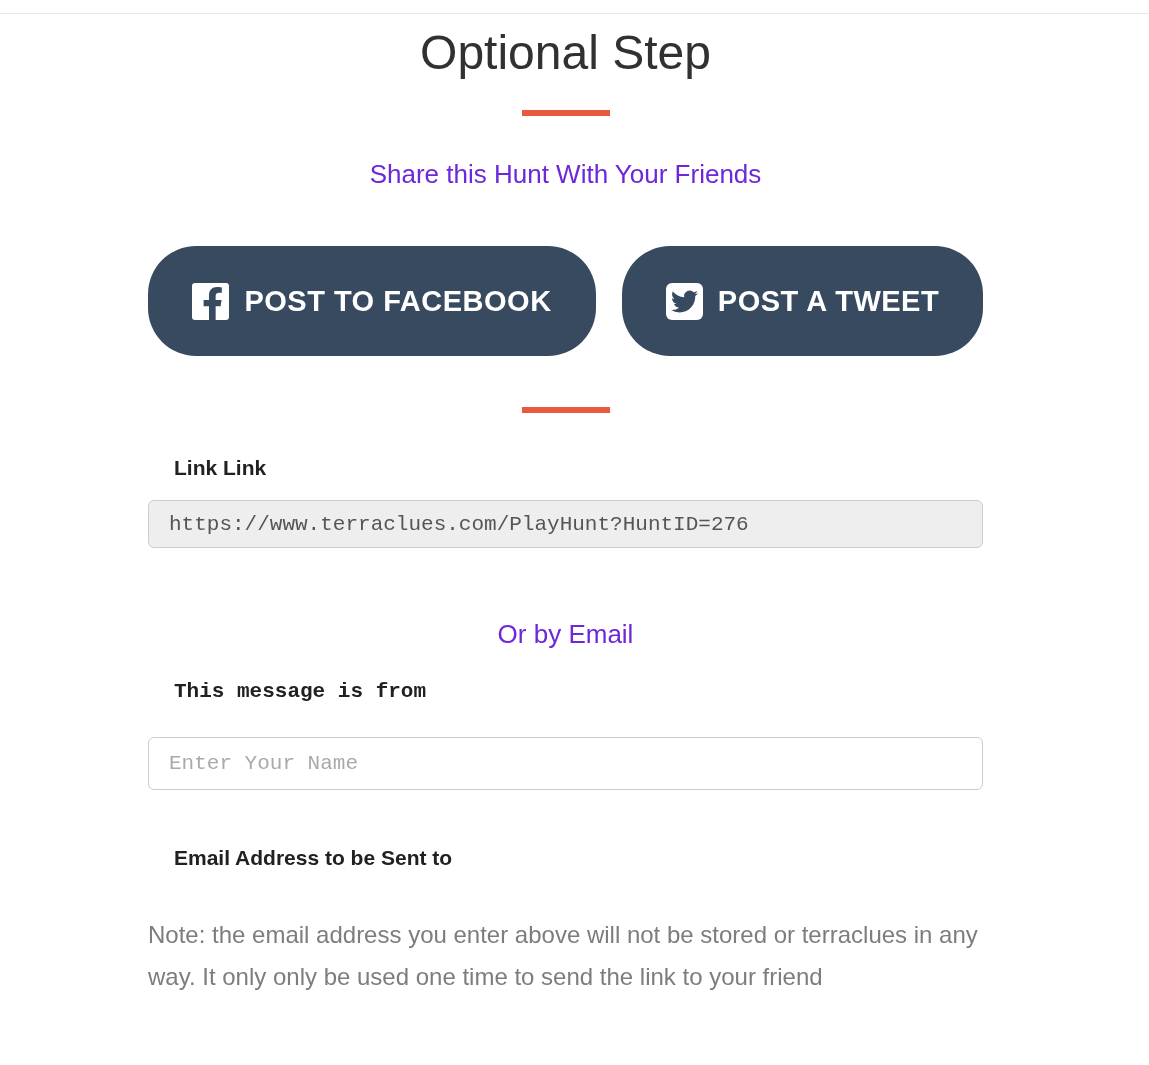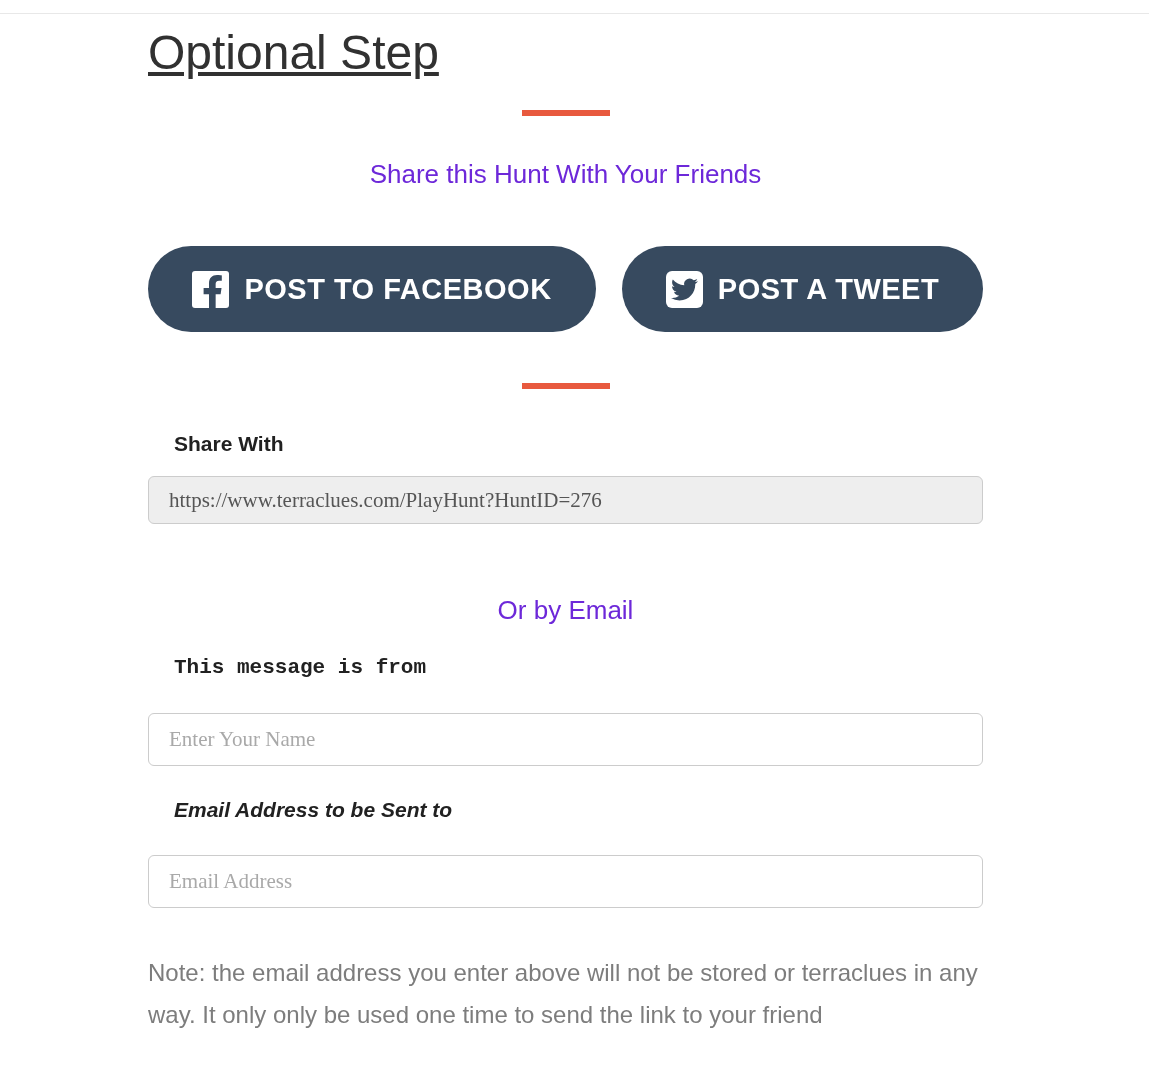--- a/index.html
+++ b/index.html
@@ -13,26 +13,25 @@
     width: 100%;
     margin-top: 13px;
     border-top: 1px solid #e8e8e8;
   }
   .container {
     width: 835px;
     margin-left: 148px;
   }
   h1.page-title {
     margin-top: 8px;
-    text-align: left;
+    text-align: center;
     font-size: 48px;
     line-height: 62px;
     font-weight: 300;
     color: #313131;
-    text-decoration: underline;
   }
   .accent-bar {
     width: 88px; height: 6px;
     background: #e8593e;
     margin: 26px auto 0 auto;
   }
   .accent-bar.second { margin-top: 51px; }
   .subtitle {
     margin-top: 44px;
     text-align: center;
@@ -44,21 +43,21 @@
     margin-top: 73px;
     line-height: 26px;
   }
   .btn-row {
     margin-top: 58px;
     display: flex;
     justify-content: space-between;
     align-items: center;
   }
   button.pill {
-    height: 86px;
+    height: 110px;
     border: none;
     border-radius: 48px;
     background: #374a5f;
     color: #ffffff;
     display: flex;
     align-items: center;
     justify-content: center;
     gap: 15px;
     cursor: pointer;
     font-family: inherit;
@@ -92,31 +91,31 @@
   .field-label {
     display: block;
     margin-top: 43px;
     padding-left: 26px;
     font-size: 21px;
     line-height: 24px;
     font-weight: 700;
     color: #212121;
   }
   .field-label.from { margin-top: 33px; font-family: Liberation Mono, monospace; }
-  .field-label.to   { margin-top: 32px; font-style: italic; }
+  .field-label.to   { margin-top: 56px; }
   input.text-input {
     display: block;
     width: 100%;
     margin-top: 20px;
     height: 53px;
     border: 1px solid #cccccc;
     border-radius: 6px;
     background: #ffffff;
     padding: 0 20px;
-    font-family: Liberation Serif, serif;
+    font-family: Liberation Mono, monospace;
     font-size: 21px;
     color: #555555;
     outline: none;
   }
   input.text-input::placeholder { color: #a9a9a9; opacity: 1; }
   input.text-input.share {
     height: 48px;
     background: #eeeeee;
     color: #555555;
   }
@@ -156,26 +155,25 @@
         <svg width="27" height="27" viewBox="0 0 24 24" xmlns="http://www.w3.org/2000/svg">
           <path fill="#374a5f" d="M23.953 4.57a10 10 0 0 1-2.825.775 4.958 4.958 0 0 0 2.163-2.723c-.951.555-2.005.959-3.127 1.184a4.92 4.92 0 0 0-8.384 4.482C7.69 8.095 4.067 6.13 1.64 3.162a4.822 4.822 0 0 0-.666 2.475c0 1.71.87 3.213 2.188 4.096a4.904 4.904 0 0 1-2.228-.616v.06a4.923 4.923 0 0 0 3.946 4.827 4.996 4.996 0 0 1-2.212.085 4.936 4.936 0 0 0 4.604 3.417 9.867 9.867 0 0 1-6.102 2.105c-.39 0-.779-.023-1.17-.067a13.995 13.995 0 0 0 7.557 2.209c9.053 0 13.998-7.496 13.998-13.985 0-.21 0-.42-.015-.63a9.935 9.935 0 0 0 2.46-2.548l-.047-.02z"></path>
         </svg>
       </span>
       <span class="btn-label">POST A TWEET</span>
     </button>
   </div>
 
   <div class="accent-bar second"></div>
 
-  <label class="field-label">Share With</label>
+  <label class="field-label">Link Link</label>
   <input class="text-input share" type="text" readonly="" value="https://www.terraclues.com/PlayHunt?HuntID=276" style="">
 
   <div class="subtitle or">Or by Email</div>
 
   <label class="field-label from">This message is from</label>
   <input class="text-input name" type="text" placeholder="Enter Your Name" style="">
 
   <label class="field-label to">Email Address to be Sent to</label>
-  <input class="text-input email" type="text" placeholder="Email Address" style="">
 
   <p class="note">Note: the email address you enter above will not be stored or terraclues in any way. It only only be used one time to send the link to your friend</p>
 
 </div>
 
 </body></html>

